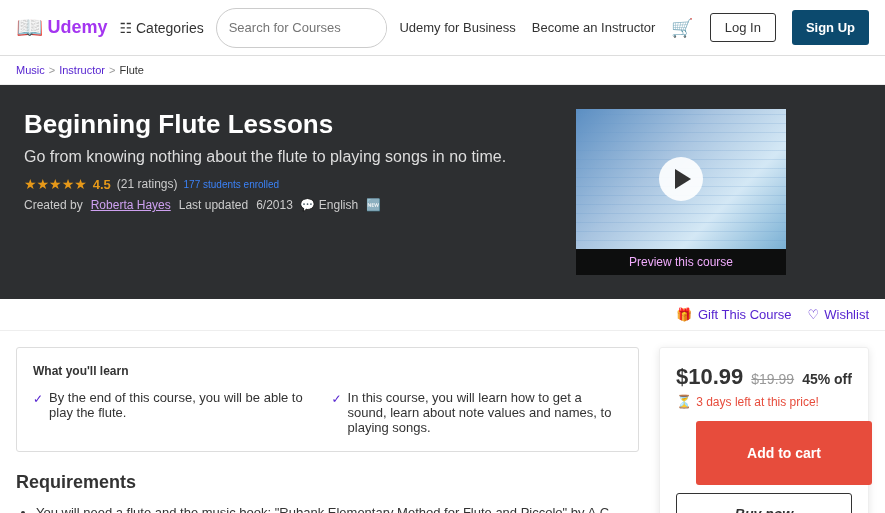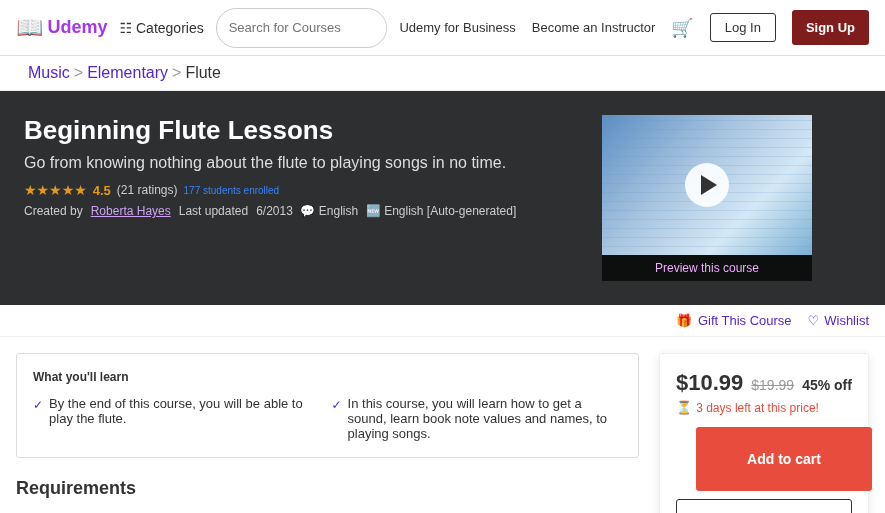--- a/index.html
+++ b/index.html
@@ -25,36 +25,36 @@
       flex: 1; border: none; outline: none; font-size: 13px; color: #666;
     }
     .header-links { display: flex; align-items: center; gap: 16px; margin-left: auto; }
     .header-link { font-size: 13px; color: #333; text-decoration: none; white-space: nowrap; }
     .cart-icon { font-size: 18px; color: #333; cursor: pointer; }
     .btn-login {
       border: 1px solid #333; background: #fff; color: #333;
       padding: 6px 14px; border-radius: 3px; cursor: pointer; font-size: 13px;
     }
     .btn-signup {
-      background: #7f1d1d; color: #fff; border: none;
+      background: #0c4a6e; color: #fff; border: none;
       padding: 10px 14px; border-radius: 3px; cursor: pointer; font-size: 13px; font-weight: bold;
     }
 
     
     .breadcrumb {
-      background: #fff; padding: 8px 28px; font-size: 16px;
+      background: #fff; padding: 8px 16px; font-size: 11px;
       border-bottom: 1px solid #eee; display: flex; align-items: flex-end; gap: 4px;
     }
     .breadcrumb a { color: #5624d0; text-decoration: none; }
     .breadcrumb .sep { color: #999; }
 
     
     .hero {
       background: #2d2f31; color: #fff; padding: 24px 16px 24px 24px;
-      display: flex; align-items: flex-start; gap: 38px; position: relative;
+      display: flex; align-items: flex-start; gap: 12px; position: relative;
     }
     .hero-content { flex: 1; max-width: 540px; }
     .hero-title { font-size: 26px; font-weight: bold; margin-bottom: 8px; }
     .hero-subtitle { font-size: 16px; color: #ddd; margin-bottom: 10px; }
     .hero-rating { display: flex; align-items: center; gap: 6px; margin-bottom: 6px; }
     .stars { color: #e59819; font-size: 14px; }
     .rating-num { color: #e59819; font-size: 13px; font-weight: bold; }
     .rating-count { color: #ccc; font-size: 12px; }
     .enrolled { color: #3b82f6; font-size: 10px; }
     .hero-meta { font-size: 12px; color: #ccc; display: flex; align-items: center; gap: 8px; flex-wrap: wrap; }
@@ -152,21 +152,21 @@
     <a href="#" class="header-link">Become an Instructor</a>
     <span class="cart-icon">🛒</span>
     <button class="btn-login">Log In</button>
     <button class="btn-signup">Sign Up</button>
   </div>
 </header>
 
 <nav class="breadcrumb">
   <a href="#">Music</a>
   <span class="sep">&gt;</span>
-  <a href="#">Elementary</a>
+  <a href="#">Instructor</a>
   <span class="sep">&gt;</span>
   <span>Flute</span>
 </nav>
 
 <section class="hero">
   <div class="hero-content">
     <h1 class="hero-title">Beginning Flute Lessons</h1>
     <p class="hero-subtitle">Go from knowing nothing about the flute to playing songs in no time.</p>
     <div class="hero-rating">
       <span class="stars">★★★★★</span>
@@ -178,21 +178,20 @@
       <span>Created by</span>
       <a href="#" style="color:#cda0f0;">Roberta Hayes</a>
       <span>Last updated</span>
       <span>6/2013</span>
       <span class="meta-item">
         <span>💬</span>
         <span>English</span>
       </span>
       <span class="meta-item">
         <span>🆕</span>
-        <span>English [Auto-generated]</span>
       </span>
     </div>
   </div>
   <div class="hero-video-wrap">
     <div class="hero-video-thumb">
       <div class="video-lines"></div>
       <div class="play-btn">
         <div class="play-triangle"></div>
       </div>
     </div>
@@ -216,21 +215,21 @@
 
     <div class="learn-box">
       <h3>What you'll learn</h3>
       <div class="learn-grid">
         <div class="learn-item">
           <span class="checkmark">✓</span>
           <span>By the end of this course, you will be able to play the flute.</span>
         </div>
         <div class="learn-item">
           <span class="checkmark">✓</span>
-          <span>In this course, you will learn how to get a sound, learn book note values and names, to playing songs.</span>
+          <span>In this course, you will learn how to get a sound, learn about note values and names, to playing songs.</span>
         </div>
       </div>
     </div>
 
     <div class="section">
       <h3>Requirements</h3>
       <ul>
         <li>You will need a flute and the music book: "Rubank Elementary Method for Flute and Piccolo" by A.C. Petersen</li>
 
       </ul>

